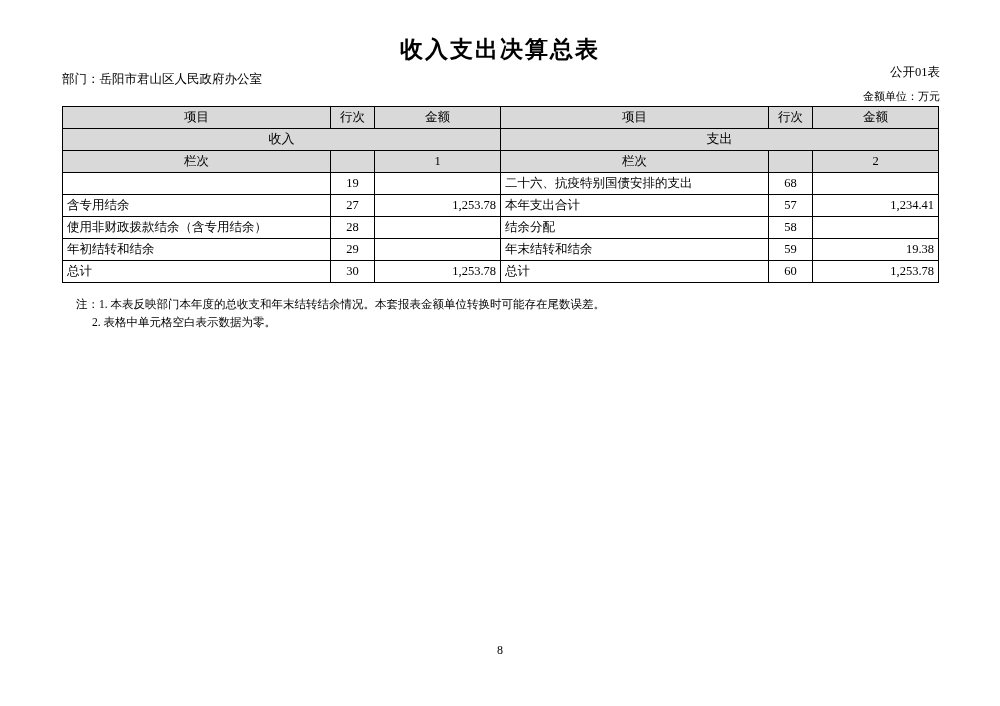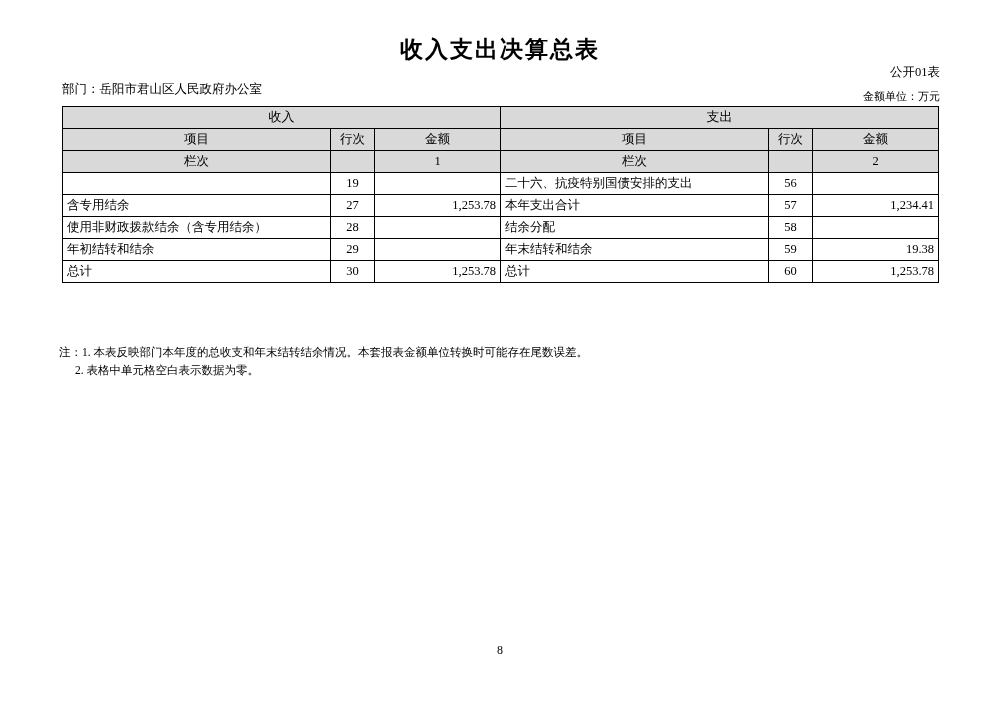--- a/index.html
+++ b/index.html
@@ -33,21 +33,21 @@
     font-family: "Liberation Serif", "DejaVu Serif", serif;
   }
   .form-code {
     position: absolute;
     top: 64px;
     right: 60px;
     font-size: 12.5px;
   }
   .dept-line {
     position: absolute;
-    top: 81px;
+    top: 71px;
     left: 62px;
     font-size: 12.5px;
   }
   .unit-line {
     position: absolute;
     top: 89px;
     right: 60px;
     font-size: 11px;
   }
   table.main {
@@ -75,24 +75,23 @@
     text-align: center;
     font-size: 13px;
     height: 25px;
   }
   .ctr { text-align: center; }
   .lft { text-align: left; }
   .num-cell { text-align: right; padding-right: 4px; }
   .notes {
     position: absolute;
     top: 296px;
-    left: 59px;
+    left: 76px;
     font-size: 11.5px;
     line-height: 1.55;
-    margin-top: 48px;
   }
   .notes div.indent { padding-left: 16px; }
   .page-no {
     position: absolute;
     bottom: 48px;
     left: 0;
     width: 1000px;
     text-align: center;
     font-size: 12px;
   }
@@ -114,46 +113,46 @@
     <colgroup>
       <col style="width:268px">
       <col style="width:44px">
       <col style="width:126px">
       <col style="width:268px">
       <col style="width:44px">
       <col style="width:126px">
     </colgroup>
     <tbody>
       <tr>
-        <td class="hdr-big" colspan="3">收入</td>
-        <td class="hdr-big" colspan="3">支出</td>
-      </tr>
-      <tr>
         <td class="hdr">项目</td>
         <td class="hdr">行次</td>
         <td class="hdr">金额</td>
         <td class="hdr">项目</td>
         <td class="hdr">行次</td>
         <td class="hdr">金额</td>
+      </tr>
+      <tr>
+        <td class="hdr-big" colspan="3">收入</td>
+        <td class="hdr-big" colspan="3">支出</td>
       </tr>
       <tr>
         <td class="hdr">栏次</td>
         <td class="hdr"></td>
         <td class="hdr">1</td>
         <td class="hdr">栏次</td>
         <td class="hdr"></td>
         <td class="hdr">2</td>
       </tr>
 
       <tr>
         <td class="lft"></td>
         <td class="ctr">19</td>
         <td class="num-cell"></td>
         <td class="lft">二十六、抗疫特别国债安排的支出</td>
-        <td class="ctr">56</td>
+        <td class="ctr">68</td>
         <td class="num-cell"></td>
       </tr>
       <tr>
         <td class="lft">含专用结余</td>
         <td class="ctr">27</td>
         <td class="num-cell">1,253.78</td>
         <td class="lft">本年支出合计</td>
         <td class="ctr">57</td>
         <td class="num-cell">1,234.41</td>
       </tr>

